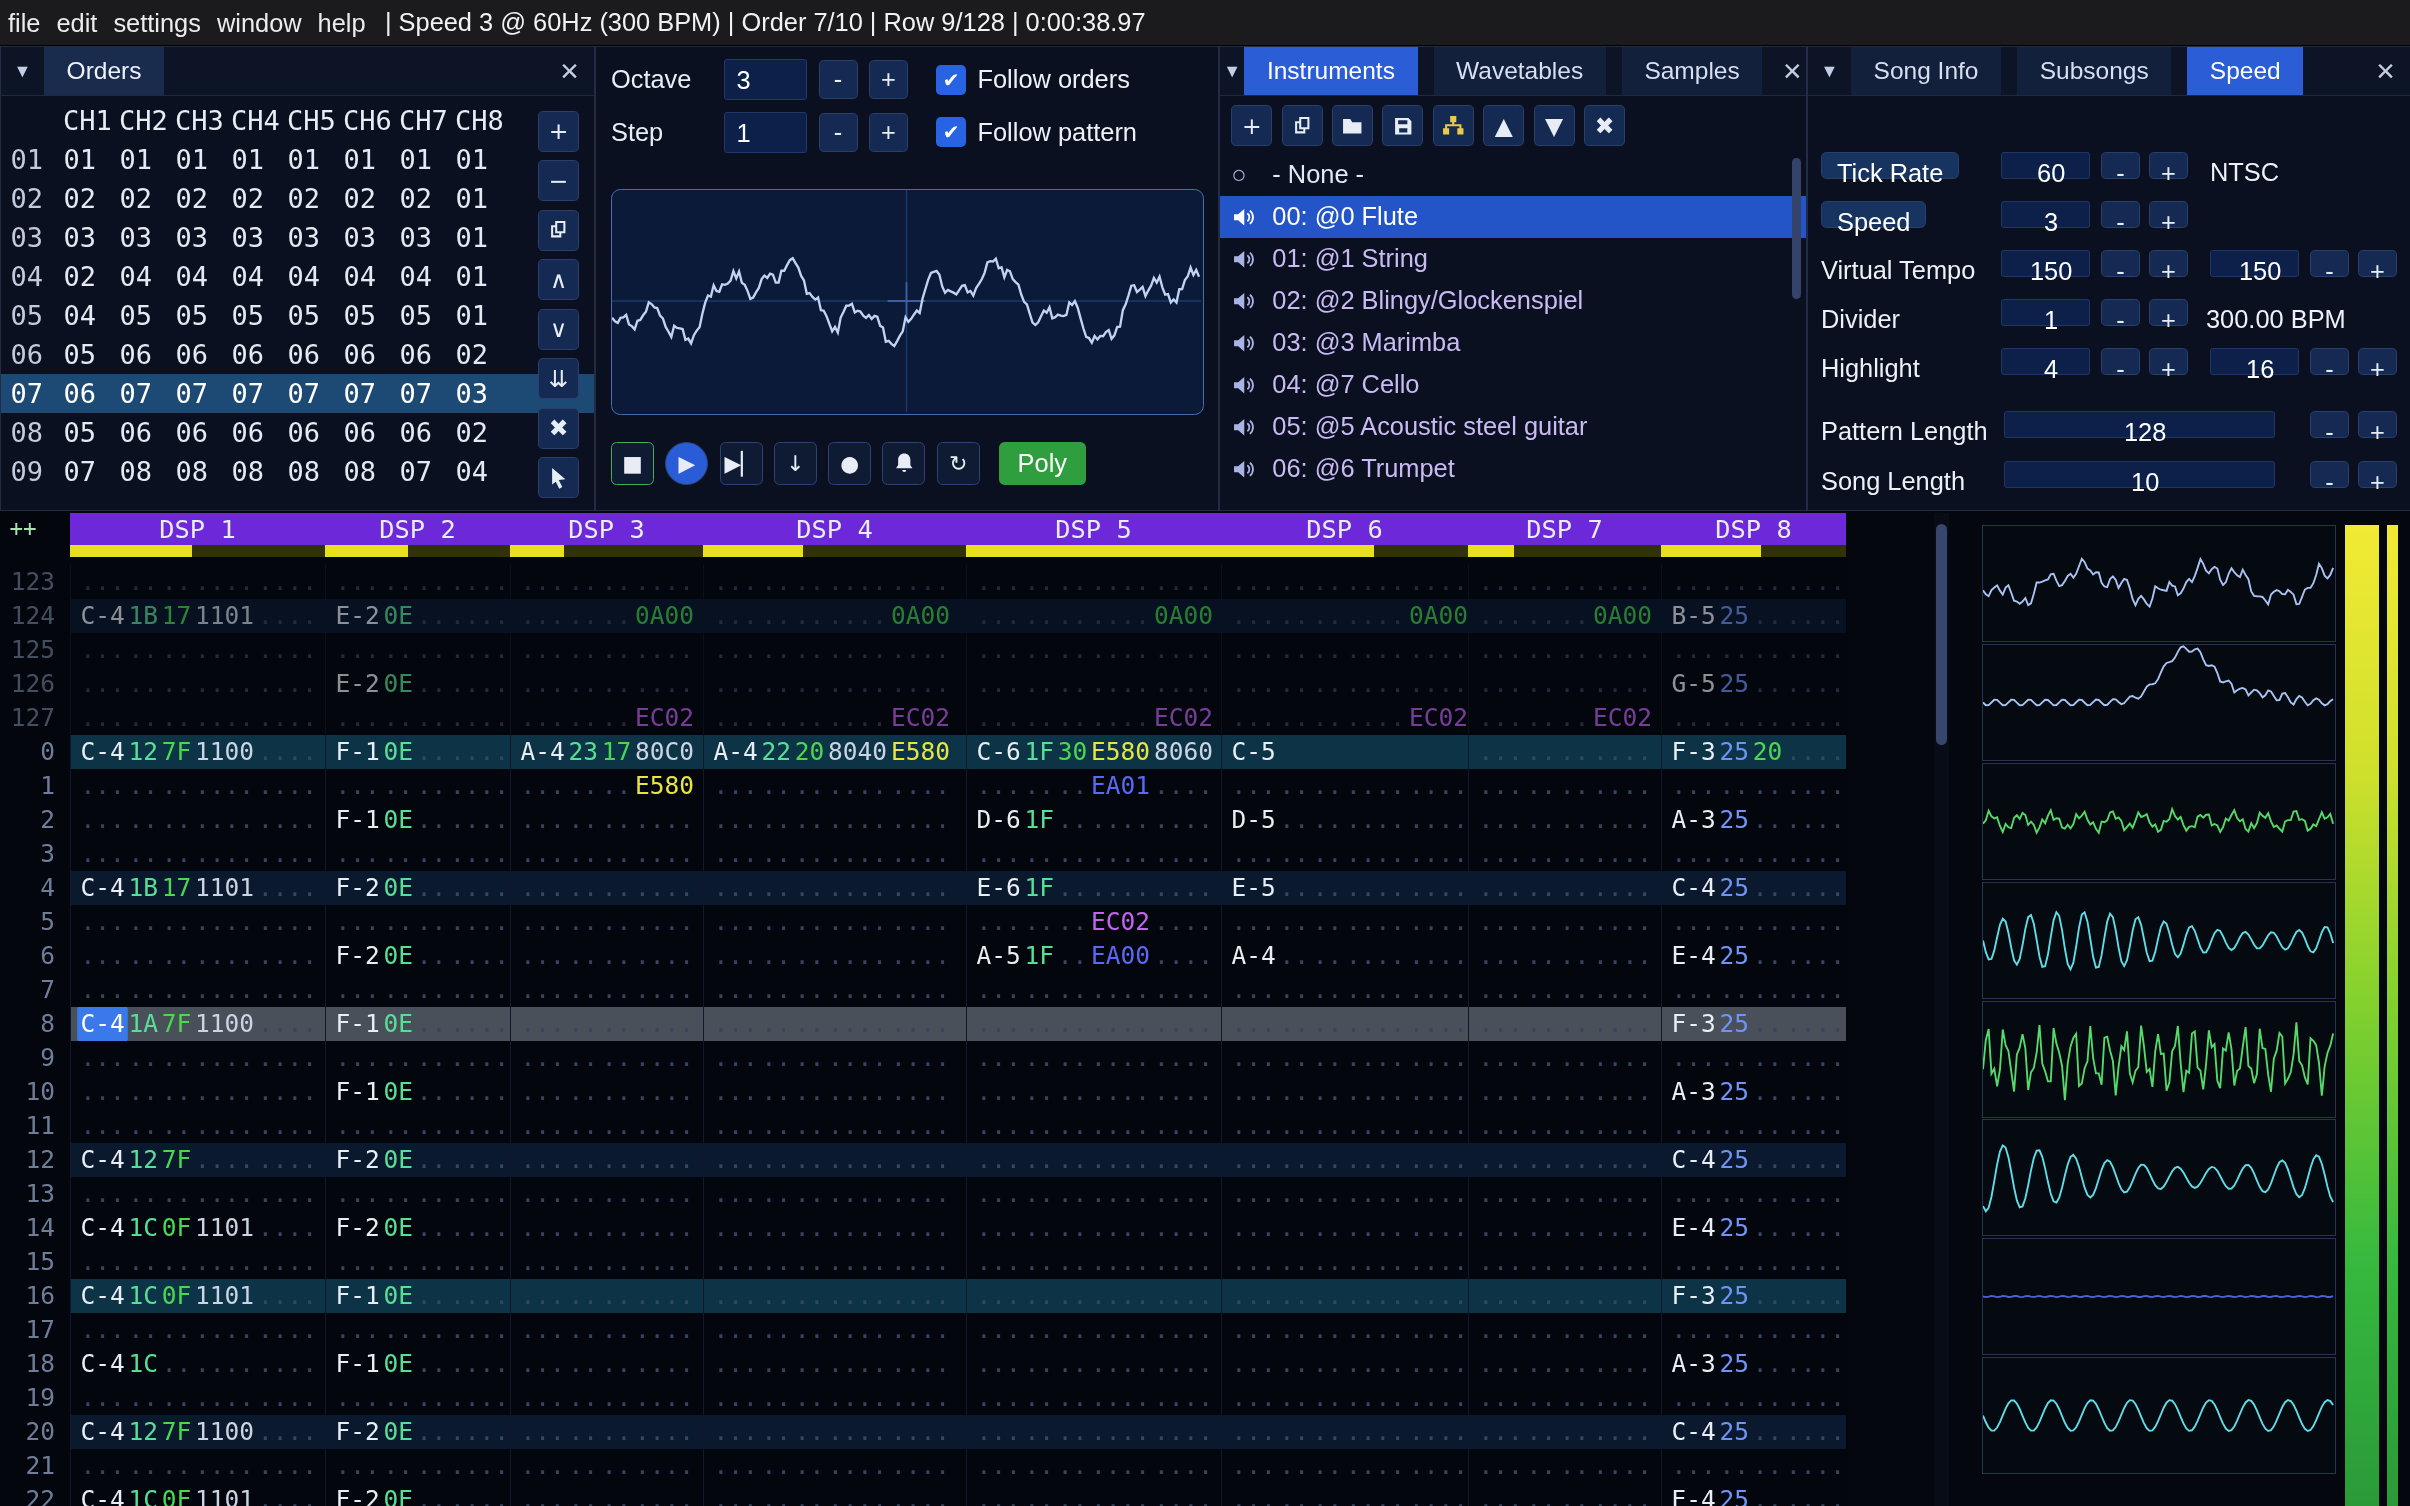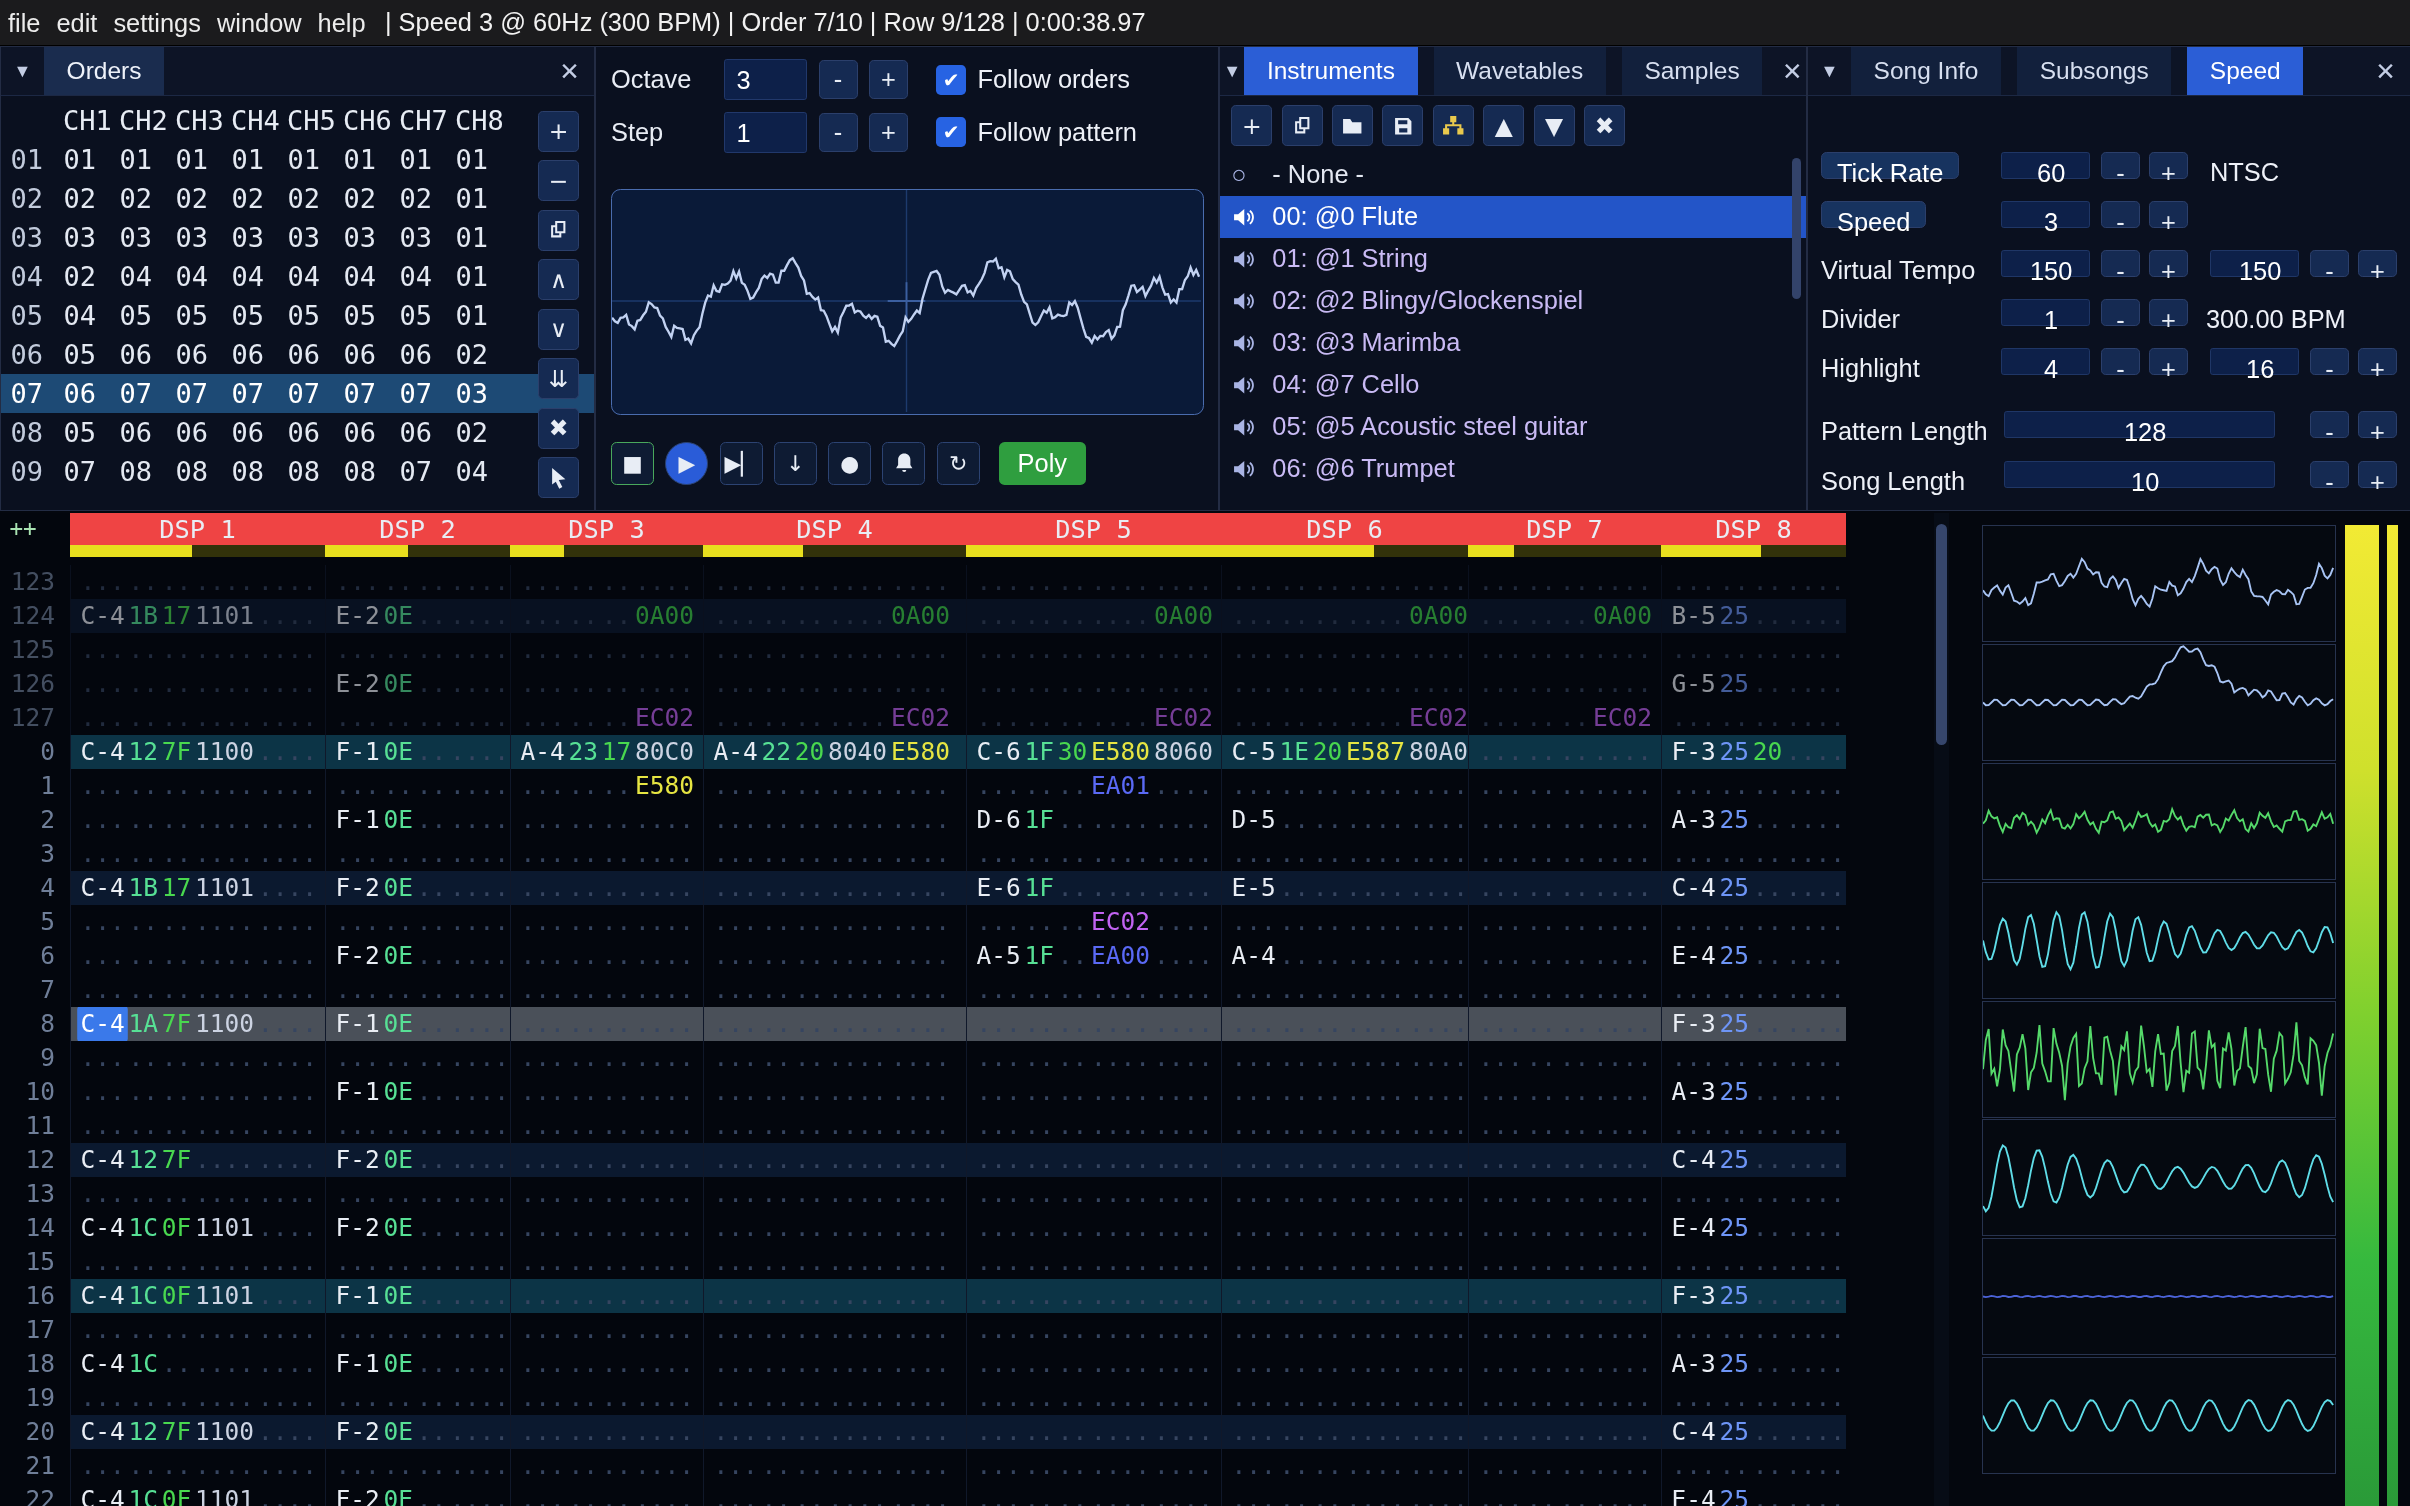--- a/index.html
+++ b/index.html
@@ -73,21 +73,21 @@
 .si-label{left:13px;color:#edf0f7;}
 .si-btnlabel{left:13px;background:#17335f;border:0.9px solid #2b3f6b;border-radius:5.6px;padding:0 15px;color:#fff;height:41px;line-height:40px;}
 .si-input{background:#0d2049;border:0.9px solid #1f3666;border-radius:2.8px;padding-left:11.3px;color:#fff;}
 .si-sbtn{width:39px;background:#152a52;border:0.9px solid #2b3f6b;border-radius:4.7px;text-align:center;color:#e8edf5;}
 .si-text{color:#eef1f8;}
 
 
 .pattern-area{position:absolute;left:0;top:513px;width:1850px;height:993px;background:#03060d;font-family:"DejaVu Sans Mono",monospace;}
 .phead{display:flex;height:44px;}
 .pcorner{width:70px;color:#a9e3b2;font-size:22.6px;padding:1.9px 0 0 9.4px;}
-.pch{background:#ef4444;flex:none;}
+.pch{background:#6d28d9;flex:none;}
 .pch-name{height:32px;display:flex;align-items:center;justify-content:center;color:#e9edf4;font-size:25.4px;}
 .pch-meter{height:12.2px;background:#32320a;}
 .pch-fill{height:100%;background:#e8df1e;}
 .prows{margin-top:7.5px;height:942px;overflow:hidden;}
 .prow{display:flex;height:34px;line-height:34px;}
 .prn{width:70px;text-align:right;padding-right:15px;color:#6f7e98;font-size:24.5px;flex:none;}
 .pcells{display:flex;flex:none;}
 .pcell{display:flex;gap:3.8px;padding-left:9.4px;font-size:24.5px;flex:none;border-left:1.9px solid #10182a;overflow:hidden;}
 .prow.h4 .pcells{background:rgba(42,96,170,.22);}
 .prow.h16 .pcells{background:rgba(30,148,192,.32);}
@@ -846,21 +846,21 @@
             <span class="seg c-fg">8040</span>
             <span class="seg c-fy">E580</span>
           </span>
           <span class="pcell" style="width: 255px;">
             <span class="seg c-n">C-6</span>
             <span class="seg c-i">1F</span>
             <span class="seg c-v">30</span>
             <span class="seg c-fy">E580</span>
             <span class="seg c-fg">8060</span>
           </span>
-          <span class="pcell" style="width: 247px;">
+          <span class="pcell" style="width: 247px; flex-direction: column;">
             <span class="seg c-n">C-5</span>
             <span class="seg c-i">1E</span>
             <span class="seg c-v">20</span>
             <span class="seg c-fy">E587</span>
             <span class="seg c-fg">80A0</span>
           </span>
           <span class="pcell" style="width: 193px;">
             <span class="seg c-d">...</span>
             <span class="seg c-d">..</span>
             <span class="seg c-d">..</span>

